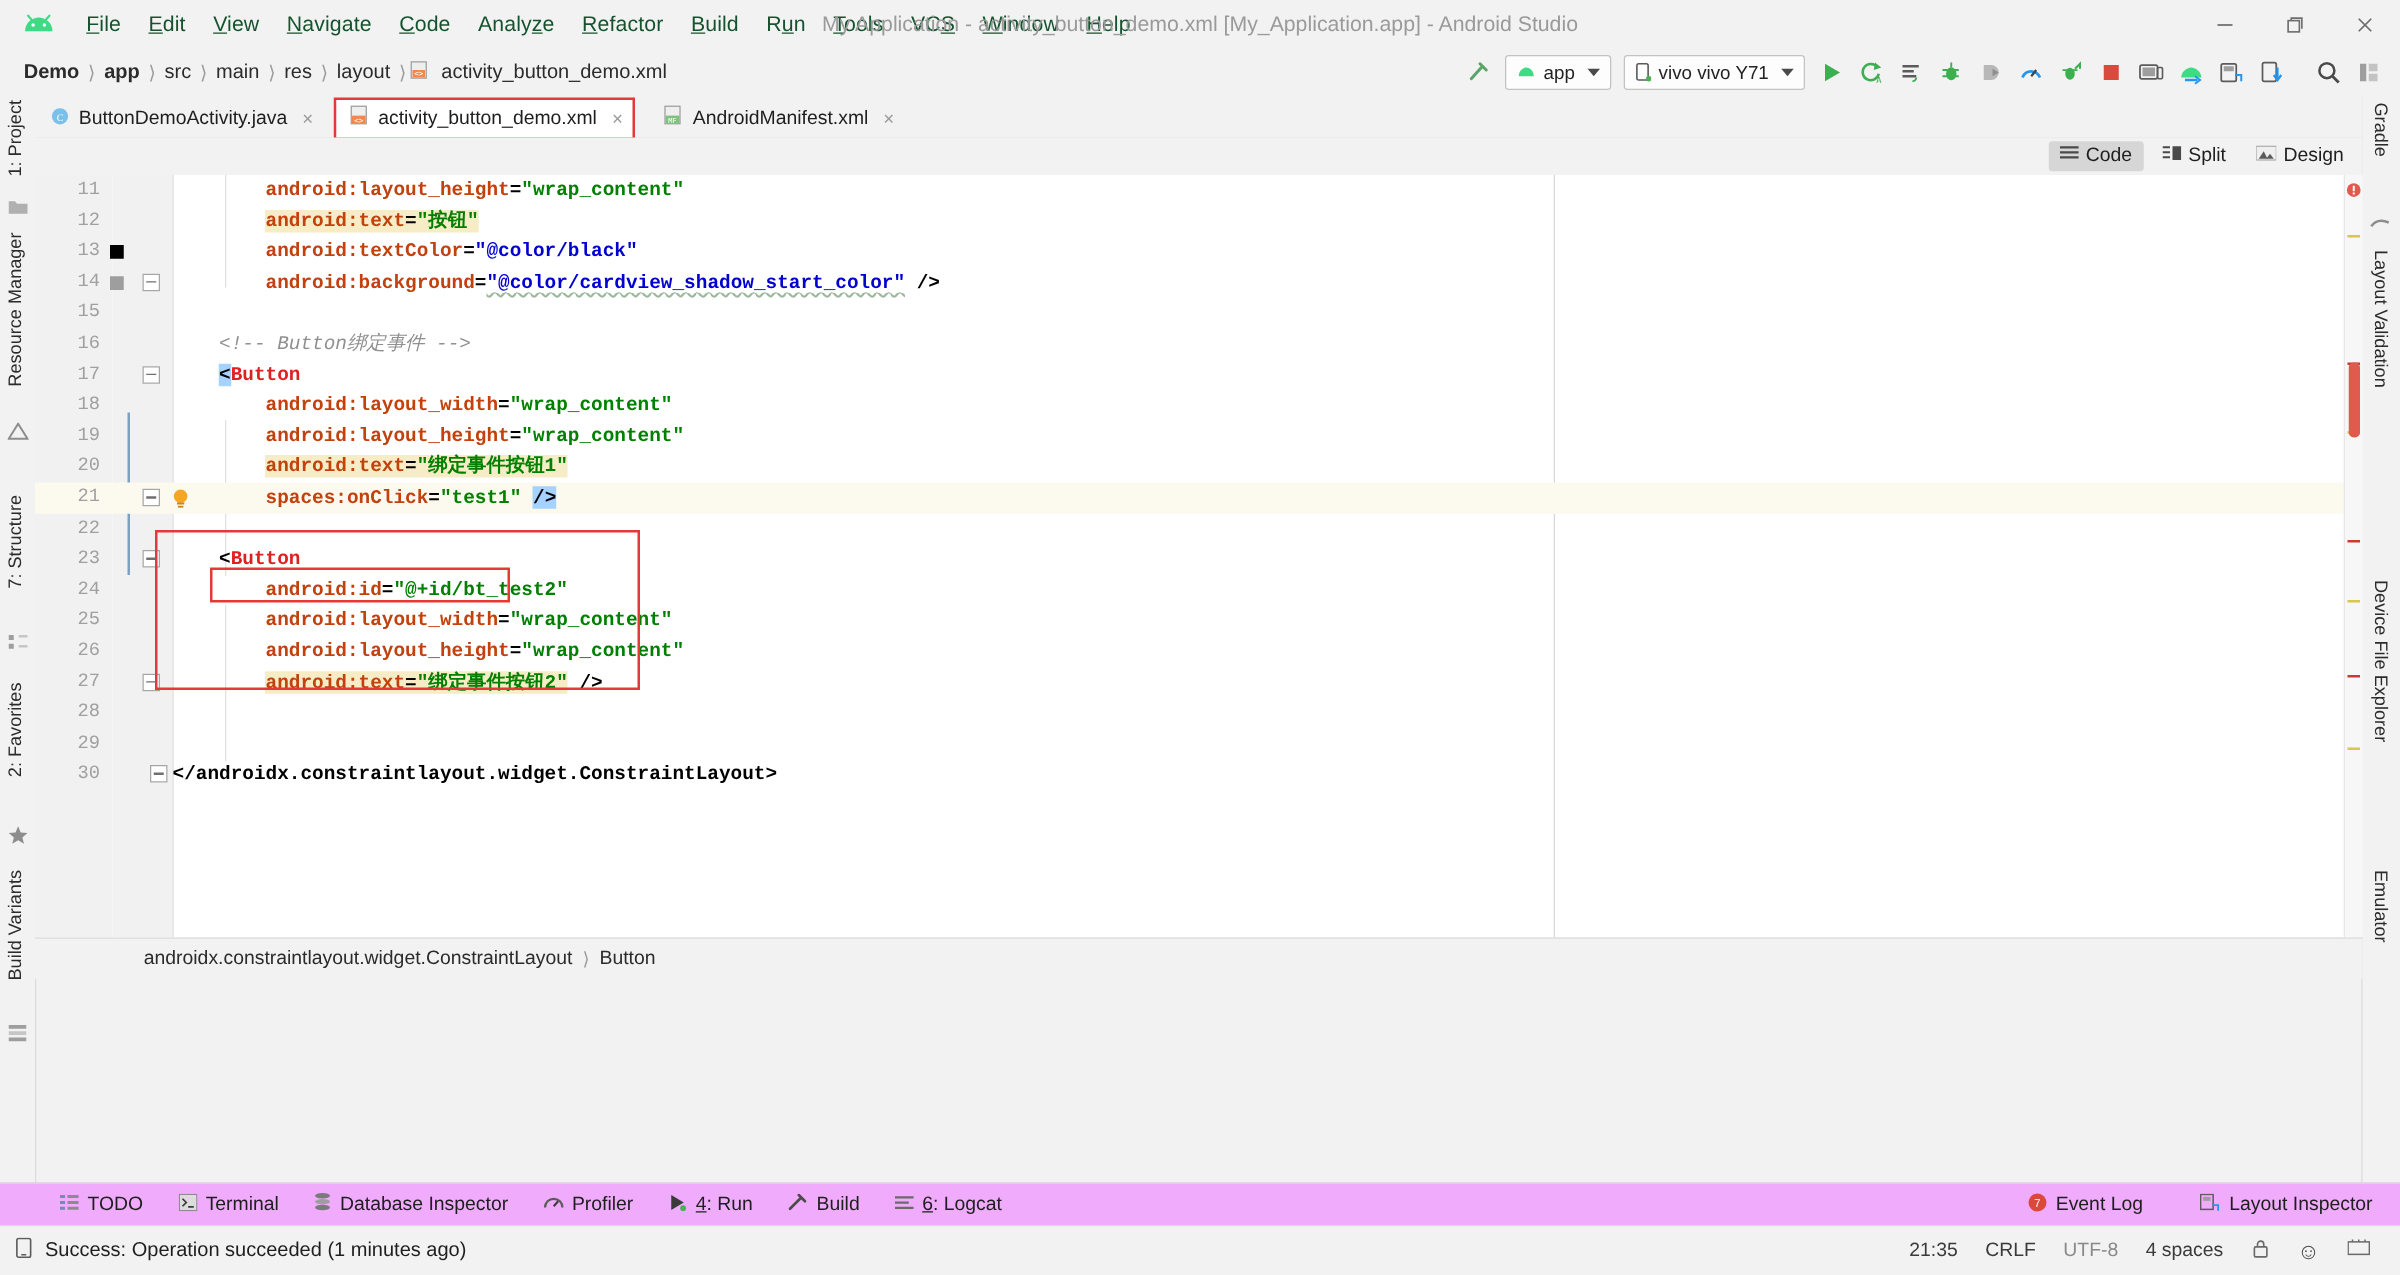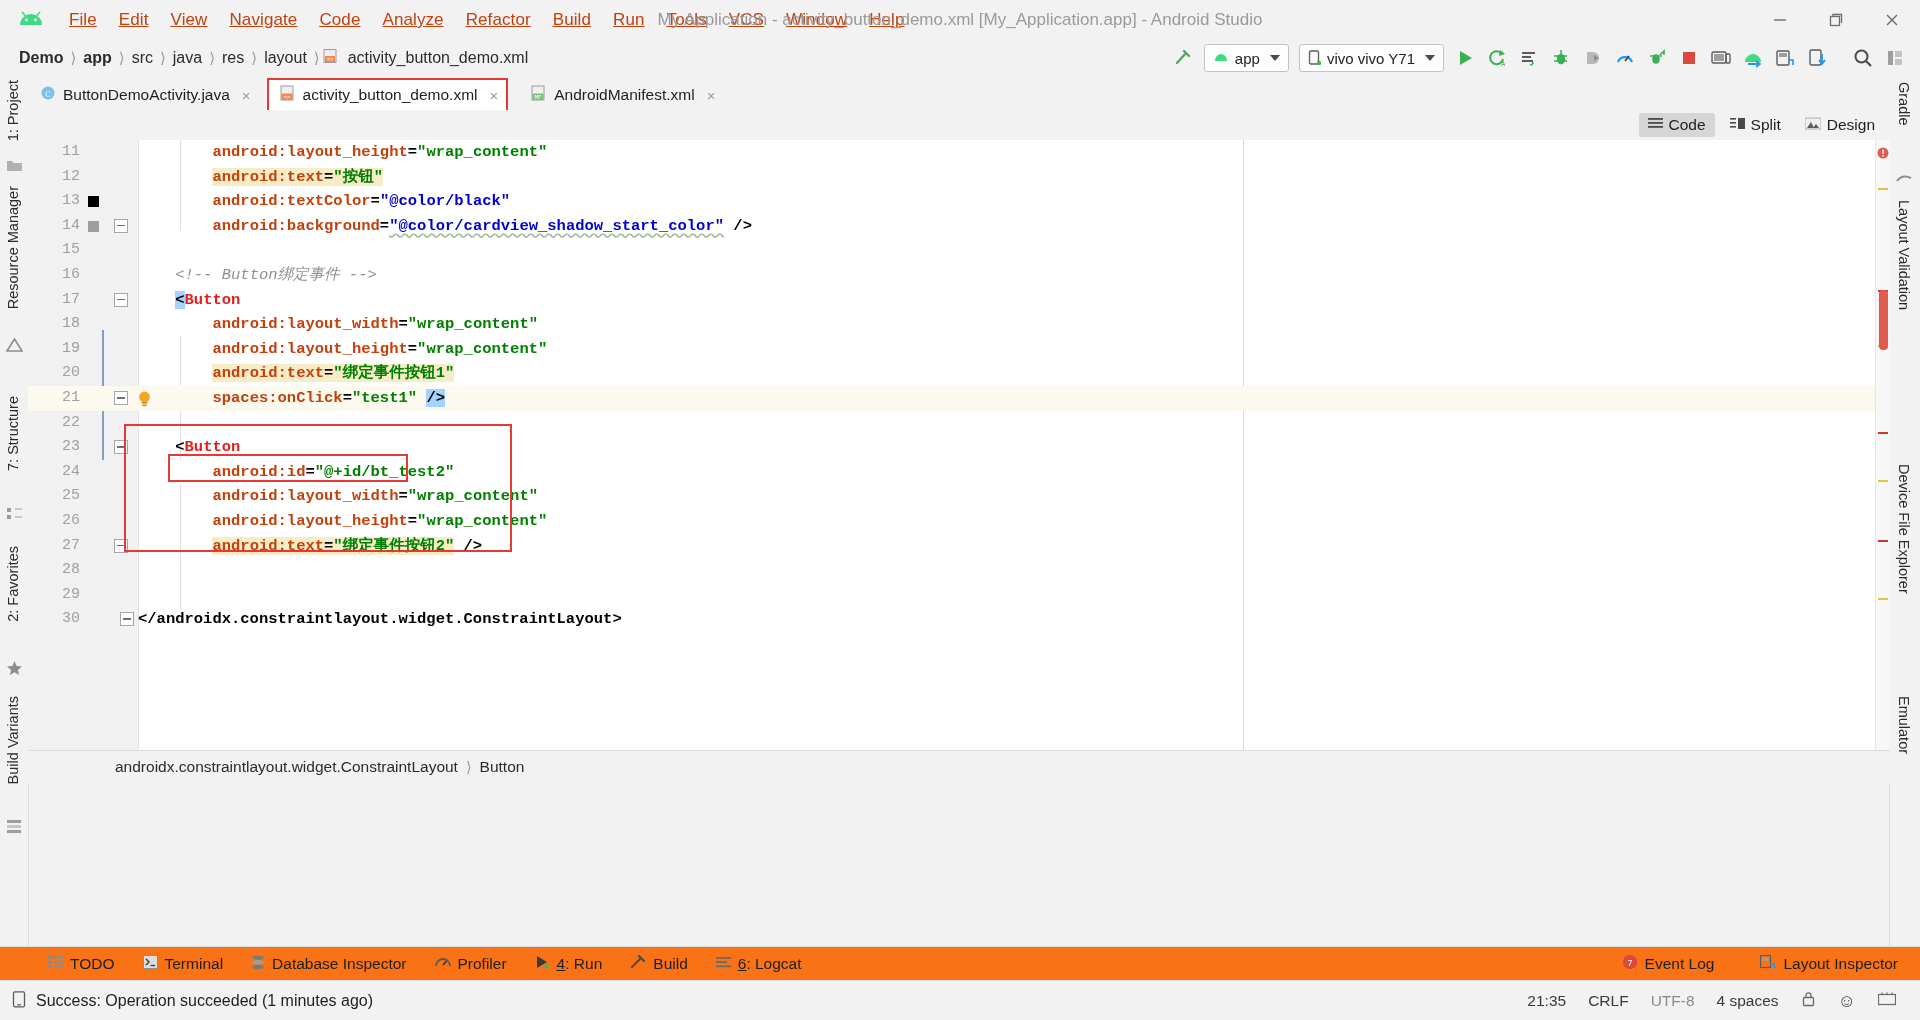--- a/index.html
+++ b/index.html
@@ -15,23 +15,22 @@
   
   .titlebar{
     position:absolute;left:0;top:0;width:1920px;height:40px;
     background:#f2f2f2;border-bottom:1px solid #e3e3e3;
     display:flex;align-items:center;
   }
   .logo{width:30px;height:22px;margin-left:16px;margin-right:12px;position:relative;}
   .logo svg{display:block}
   .menu{display:flex;align-items:center;gap:0px;}
   .menu-item{
-    padding:4px 11px;font-size:17px;color:#c2410c;letter-spacing:.1px;
+    padding:4px 11px;font-size:17px;color:#14532d;letter-spacing:.1px;
     white-space:nowrap;
-    text-decoration:underline;
   }
   .menu-item u{text-decoration:underline;}
   .win-title{
     position:absolute;left:0;top:0;width:1920px;height:40px;
     display:flex;align-items:center;justify-content:center;
     font-size:17px;color:#9a9a9a;pointer-events:none;
   }
   .win-btns{
     position:absolute;right:0;top:0;height:40px;display:flex;align-items:center;
   }
@@ -169,21 +168,21 @@
   
   .ed-crumbs{
     position:absolute;left:28px;top:750px;width:1862px;height:32px;background:#f2f2f2;
     display:flex;align-items:center;border-top:1px solid #dcdcdc;
   }
   .ed-crumb{font-size:15.5px;color:#2b2b2b;padding:0 5px;}
   .ed-crumb-sep{color:#9b9b9b;padding:0 3px;}
 
   
   .bottombar{
-    position:absolute;left:0;top:946px;width:1920px;height:34px;background:#f97316;
+    position:absolute;left:0;top:946px;width:1920px;height:34px;background:#f0abfc;
     border-top:1px solid #dcdcdc;display:flex;align-items:center;
   }
   .bwin{display:flex;align-items:center;gap:7px;font-size:15.5px;color:#1e1e1e;
     padding:0 14px;white-space:nowrap;}
   .bwin u{text-decoration:underline;}
   .bright{position:absolute;right:8px;display:flex;align-items:center;gap:18px;}
 
   
   .statusbar{
     position:absolute;left:0;top:980px;width:1920px;height:40px;background:#f2f2f2;
@@ -247,21 +246,21 @@
   </div>
 
   <div class="navbar">
     <div class="crumbs">
       <span class="crumb bold">Demo</span>
       <span class="crumb-sep">⟩</span>
       <span class="crumb bold">app</span>
       <span class="crumb-sep">⟩</span>
       <span class="crumb">src</span>
       <span class="crumb-sep">⟩</span>
-      <span class="crumb">java</span>
+      <span class="crumb">main</span>
       <span class="crumb-sep">⟩</span>
       <span class="crumb">res</span>
       <span class="crumb-sep">⟩</span>
       <span class="crumb">layout</span>
       <span class="crumb-sep">⟩</span>
       <span class="crumb-ico">
         <svg width="16" height="16">
             <rect x="2" y="1.5" width="12" height="13" fill="#eeeeee" stroke="#9e9e9e" stroke-width="1"></rect>
             <rect x="3" y="8" width="10" height="6" fill="#f4874b"></rect>
             <text x="8" y="13" font-size="6" fill="#fff" text-anchor="middle" font-family="monospace">&lt;&gt;</text>

